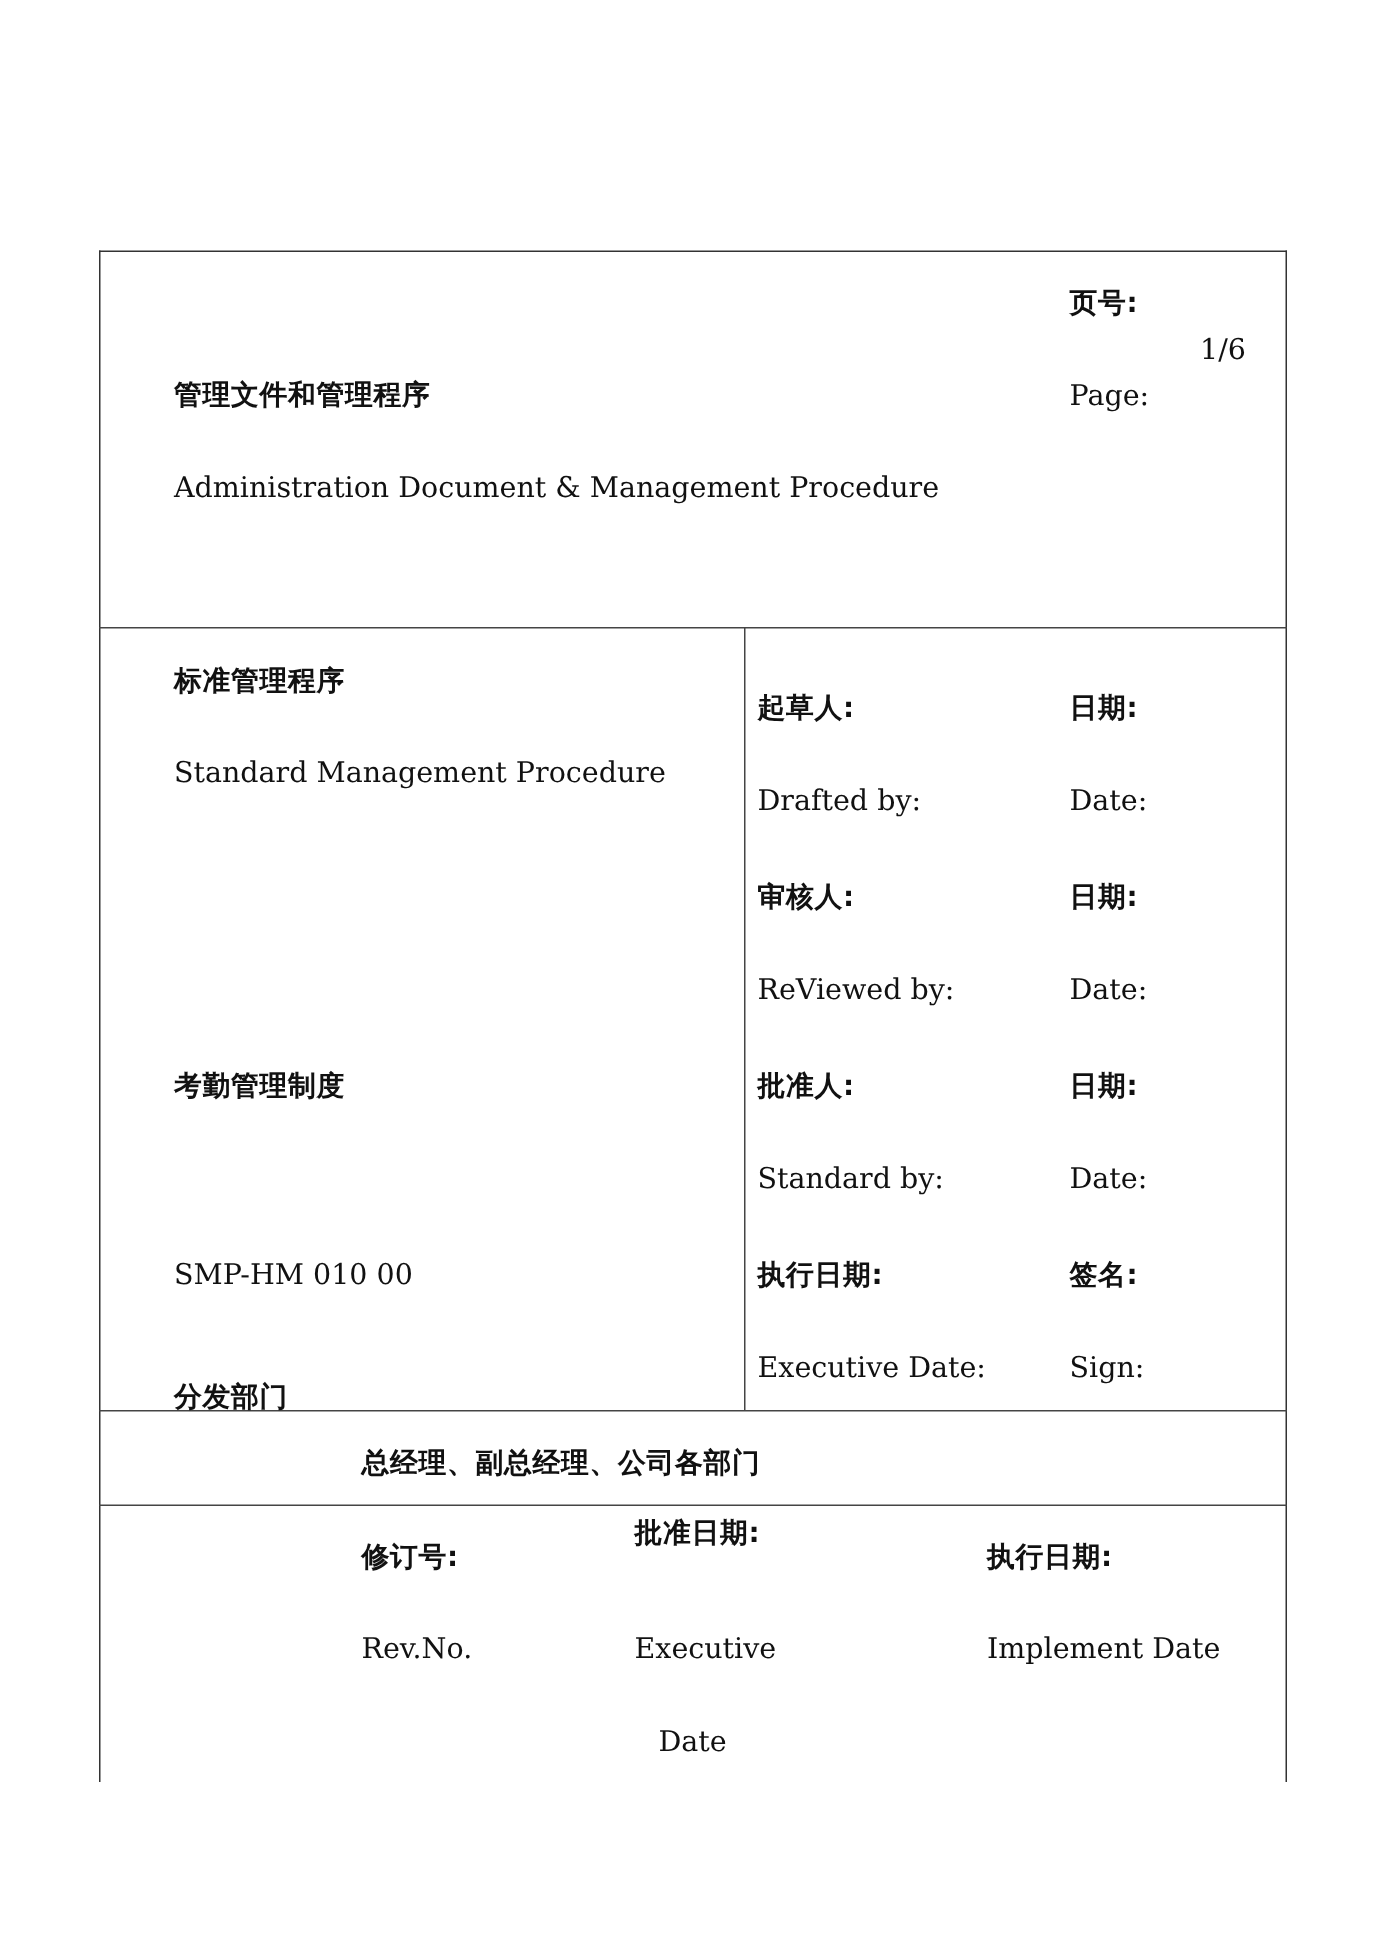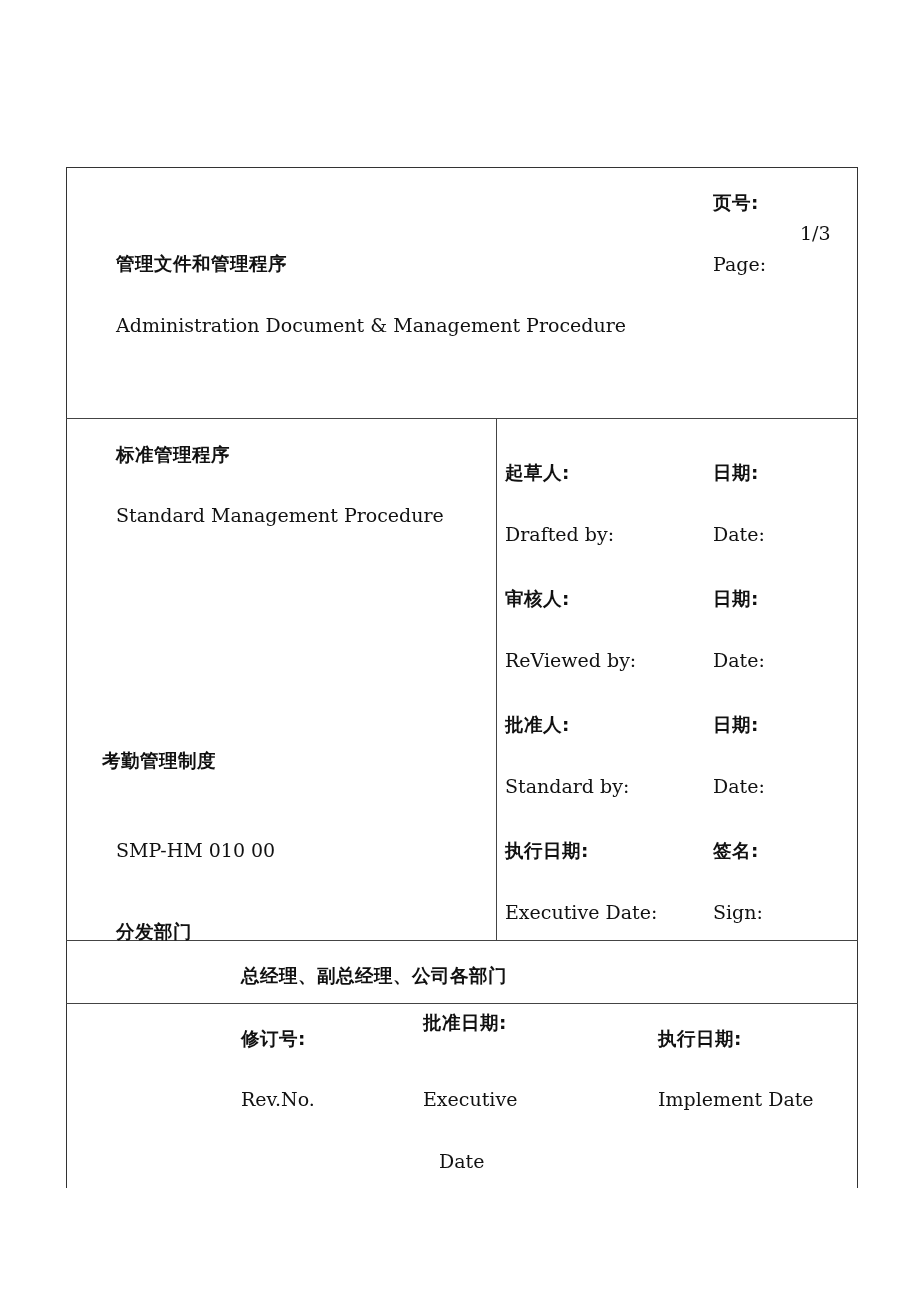--- a/index.html
+++ b/index.html
@@ -68,28 +68,28 @@
   <div class="frame"></div>
   <div class="hline" style="top:418px;"></div>
   <div class="vline" style="left:496px; top:418px; height:522px;"></div>
   <div class="hline" style="top:940px;"></div>
   <div class="hline" style="top:1003px;"></div>
 
   <div>
     <span class="t cn" style="left:116px; top:252px;">管理文件和管理程序</span>
     <span class="t en" style="left:116px; top:313px;">Administration Document &amp; Management  Procedure</span>
     <span class="t cn" style="left:713px; top:191px;">页号:</span>
-    <span class="t en" style="left:800px; top:221px;">1/3</span>
+    <span class="t en" style="left:800px; top:221px;">1/6</span>
     <span class="t en" style="left:713px; top:252px;">Page:</span>
   </div>
 
   <div>
     <span class="t cn" style="left:116px; top:443px;">标准管理程序</span>
     <span class="t en" style="left:116px; top:503px;">Standard Management  Procedure</span>
-    <span class="t cn" style="left:102px; top:713px;margin-top:36px;">考勤管理制度</span>
+    <span class="t cn" style="left:116px; top:713px;">考勤管理制度</span>
     <span class="t en" style="left:116px; top:838px;">SMP-HM 010  00</span>
   </div>
 
   <div>
     <span class="t cn" style="left:505px; top:461px;">起草人:</span>
     <span class="t cn" style="left:713px; top:461px;">日期:</span>
     <span class="t en" style="left:505px; top:522px;">Drafted  by:</span>
     <span class="t en" style="left:713px; top:522px;">Date:</span>
 
     <span class="t cn" style="left:505px; top:587px;">审核人:</span>

